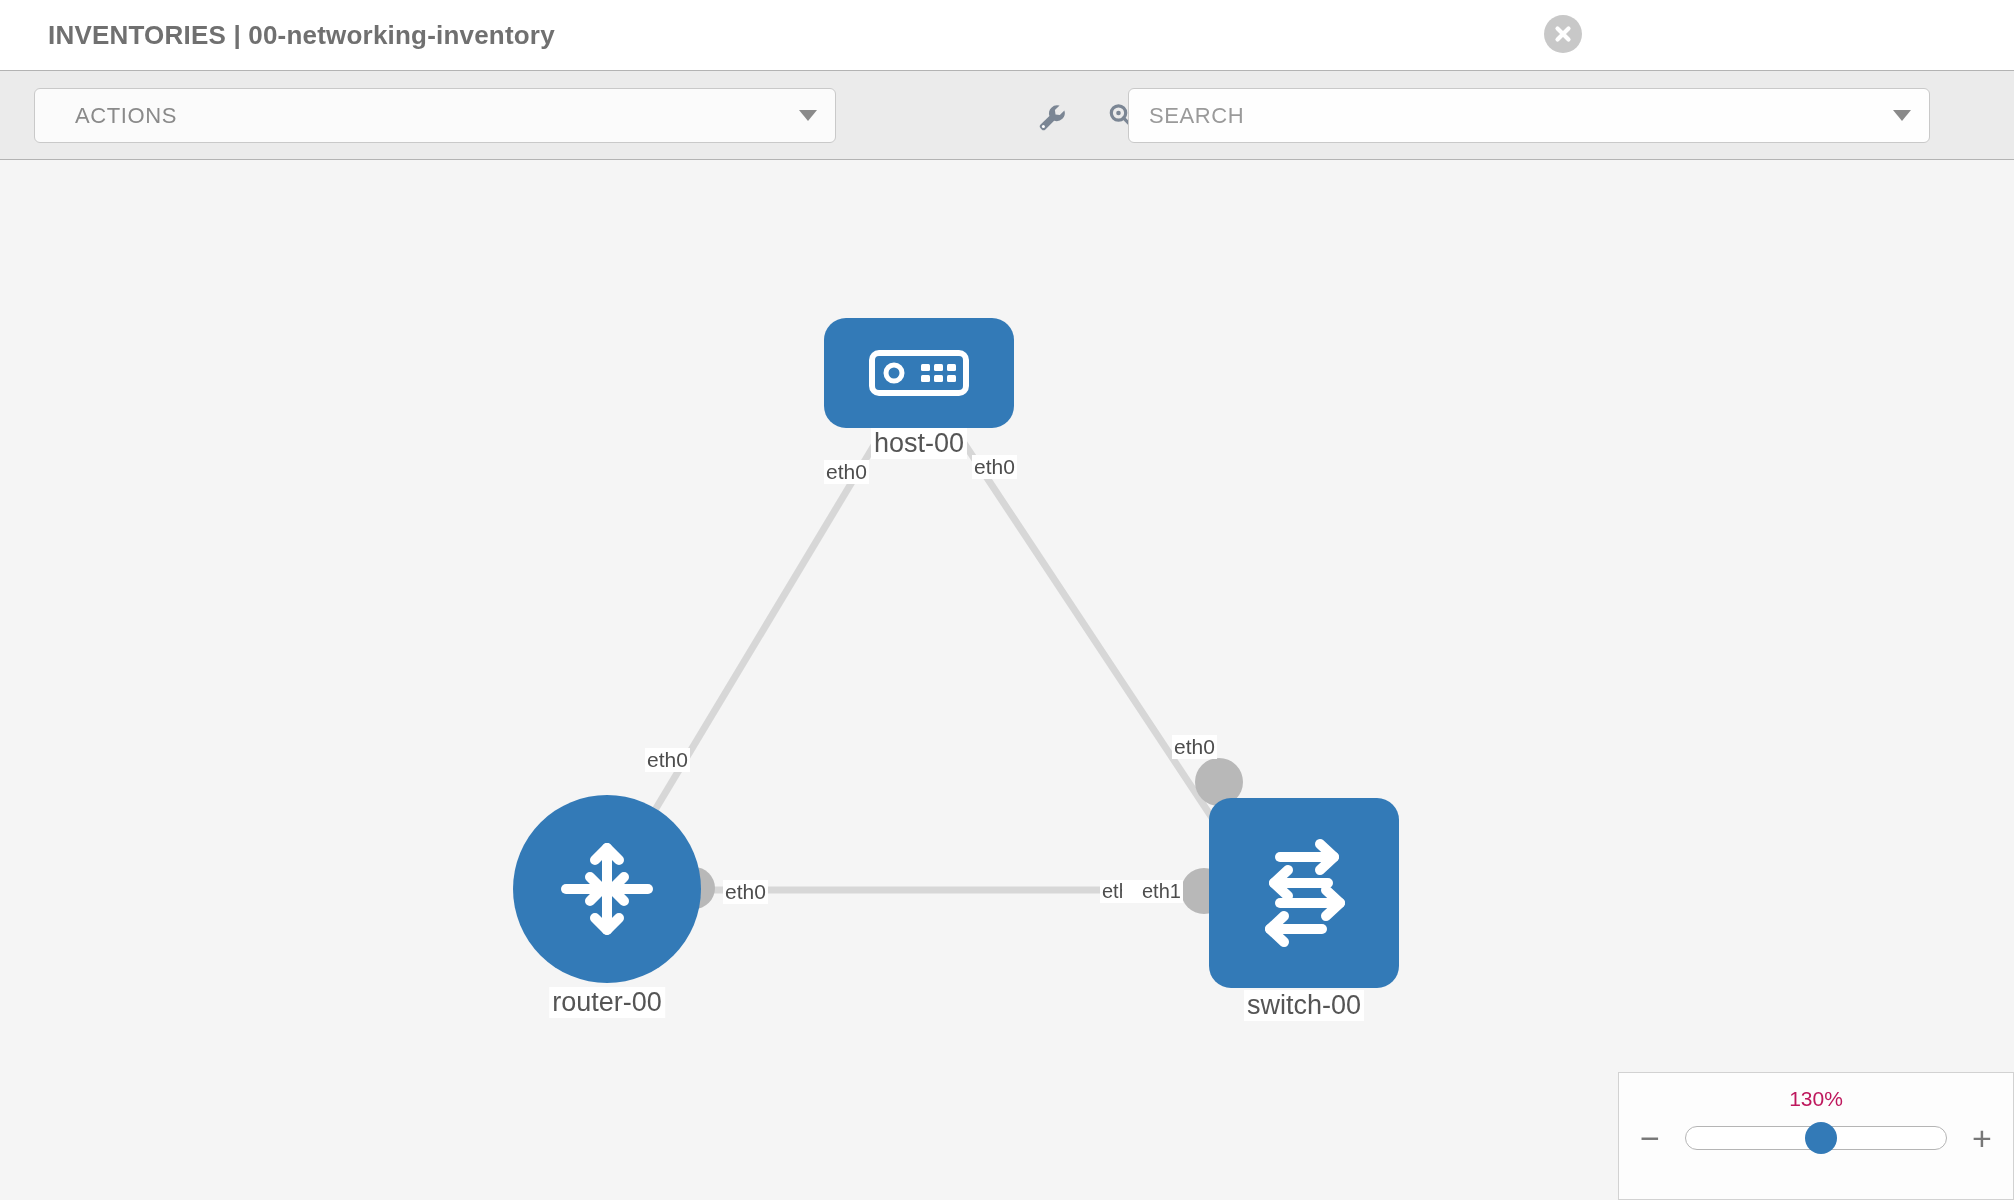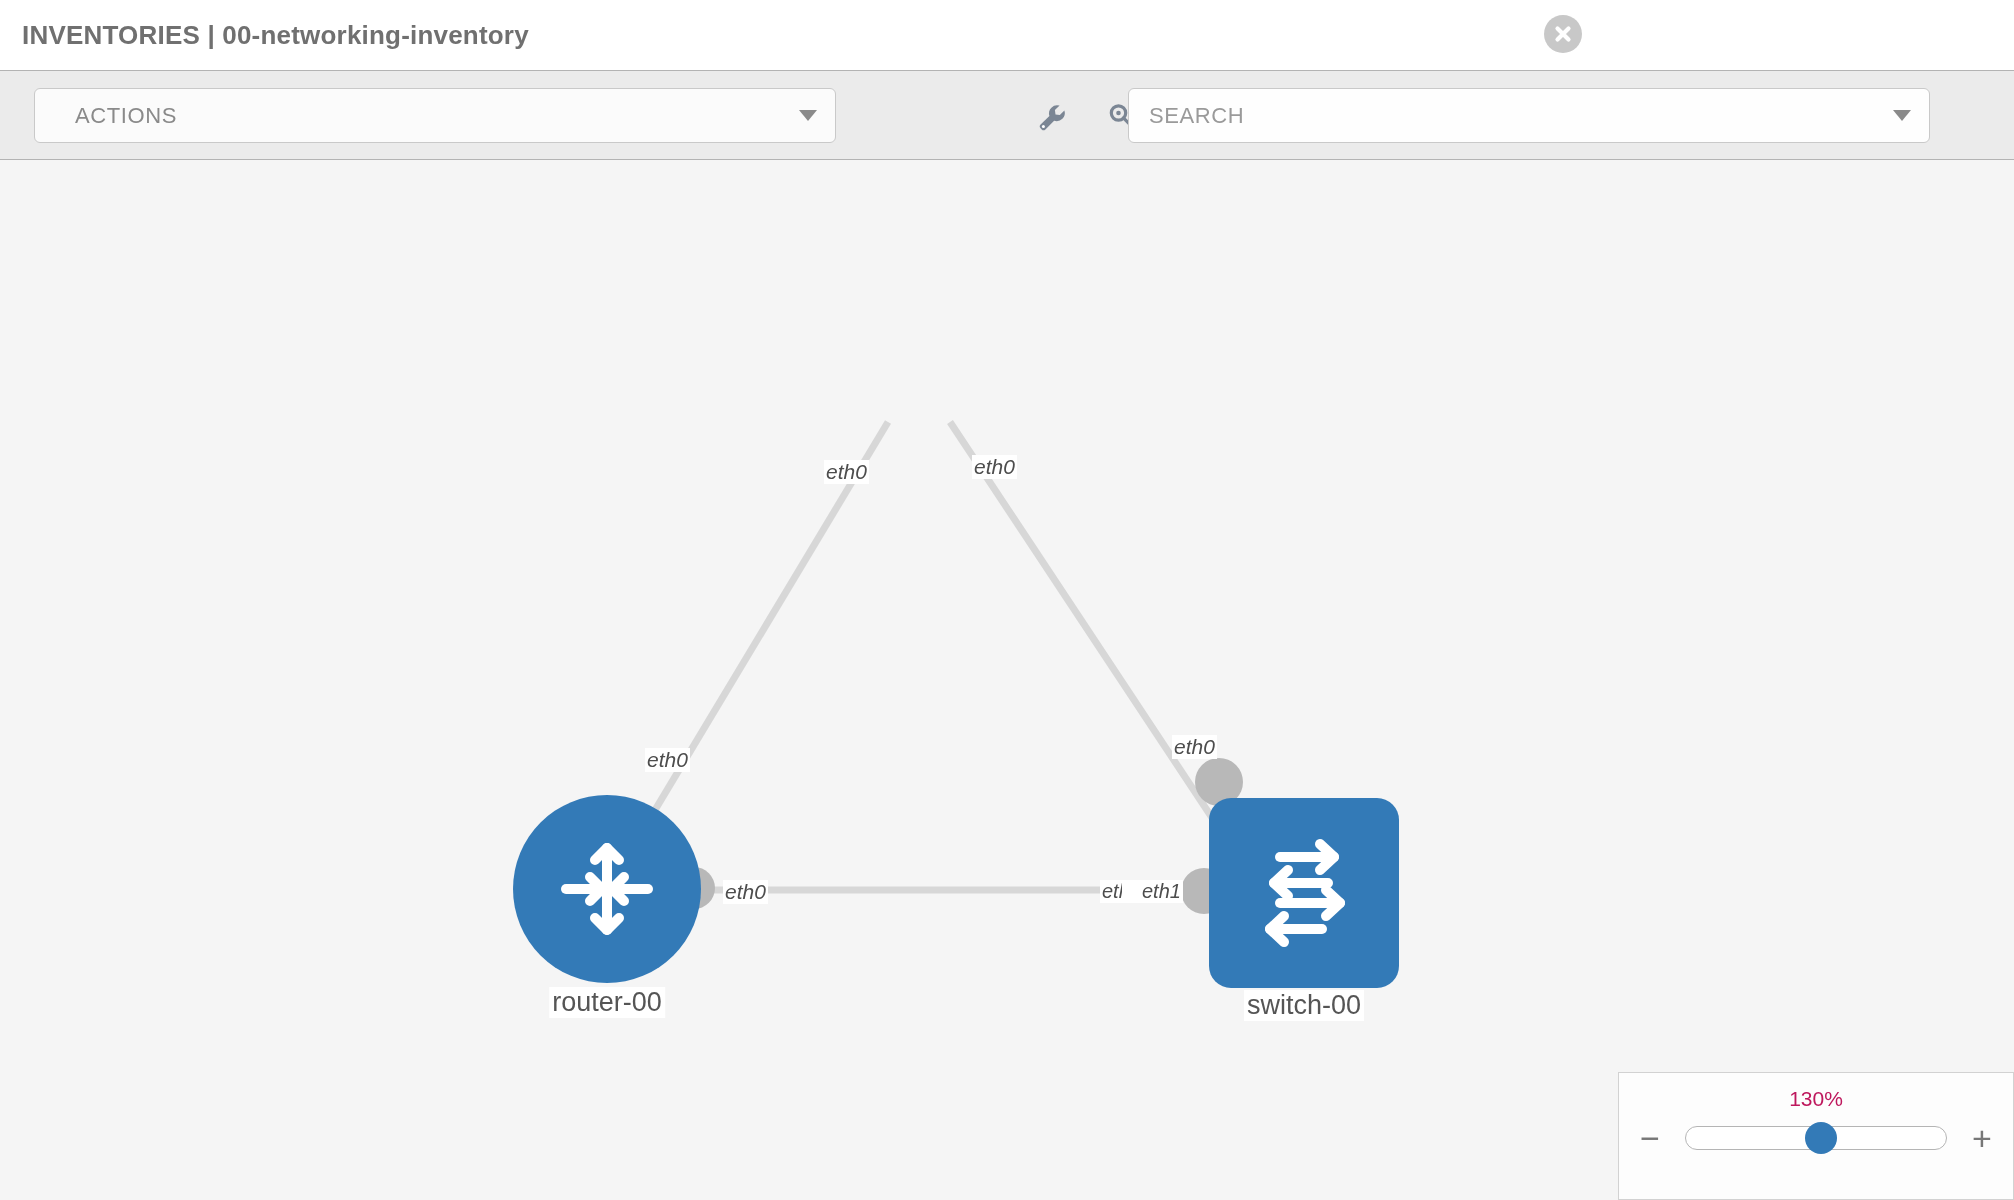--- a/index.html
+++ b/index.html
@@ -21,21 +21,21 @@
 
   
   .header {
     position: absolute;
     top: 0; left: 0;
     width: 1610px;
     height: 70px;
     background: #ffffff;
     display: flex;
     align-items: center;
-    padding: 0 22px;
+    padding: 0 48px;
   }
   .page-title {
     font-size: 26px;
     font-weight: bold;
     color: #707070;
     letter-spacing: 0.2px;
     white-space: nowrap;
   }
   .close-btn {
     position: absolute;
@@ -184,21 +184,20 @@
 
   
   .iface-label {
     position: absolute;
     font-size: 21px;
     color: #4d4d4d;
     background: #ffffff;
     padding: 0 2px;
     white-space: nowrap;
     line-height: 1.15;
-    font-style: italic;
   }
   .iface-label.small { font-size: 20px; }
 
   
   .zoom-panel {
     position: absolute;
     right: 0;
     bottom: 0;
     width: 396px;
     height: 128px;
@@ -305,20 +304,40 @@
 
     <svg class="links" viewBox="0 0 2014 1040">
 
       <line x1="888" y1="262" x2="625" y2="700" stroke="#d7d7d7" stroke-width="7"></line>
 
       <line x1="950" y1="262" x2="1240" y2="700" stroke="#d7d7d7" stroke-width="7"></line>
 
       <line x1="690" y1="730" x2="1200" y2="730" stroke="#d7d7d7" stroke-width="7"></line>
     </svg>
 
+    <div class="node" style="left:824px; top:158px; width:190px; height:120px;">
+
+      <div class="nub" style="left:52px; top:96px; width:44px; height:44px;"></div>
+      <div class="nub" style="left:92px; top:96px; width:44px; height:44px;"></div>
+      <div class="node-shape shape-rounded" style="position:absolute; left:0; top:0; width:190px; height:110px;">
+        <svg width="100" height="46" viewBox="0 0 100 46" aria-hidden="true">
+          <rect x="3" y="3" width="94" height="40" rx="7" ry="7" fill="none" stroke="#ffffff" stroke-width="6"></rect>
+          <circle cx="25" cy="23" r="8" fill="none" stroke="#ffffff" stroke-width="5"></circle>
+          <g fill="#ffffff">
+            <rect x="52" y="14" width="9" height="7" rx="1.5"></rect>
+            <rect x="65" y="14" width="9" height="7" rx="1.5"></rect>
+            <rect x="78" y="14" width="9" height="7" rx="1.5"></rect>
+            <rect x="52" y="25" width="9" height="7" rx="1.5"></rect>
+            <rect x="65" y="25" width="9" height="7" rx="1.5"></rect>
+            <rect x="78" y="25" width="9" height="7" rx="1.5"></rect>
+          </g>
+        </svg>
+      </div>
+      <div class="node-label" style="top:110px;">host-00</div>
+    </div>
 
     <div class="iface-label" style="left:824px; top:300px;">eth0</div>
     <div class="iface-label" style="left:972px; top:295px;">eth0</div>
 
     <div class="node" style="left:513px; top:635px; width:188px; height:188px;">
       <div class="nub" style="left:160px; top:72px; width:42px; height:42px;"></div>
       <div class="node-shape shape-circle" style="position:absolute; left:0; top:0; width:188px; height:188px;">
         <svg width="110" height="110" viewBox="0 0 110 110" aria-hidden="true">
           <g stroke="#ffffff" stroke-width="10" stroke-linecap="round" stroke-linejoin="round" fill="none">
 

